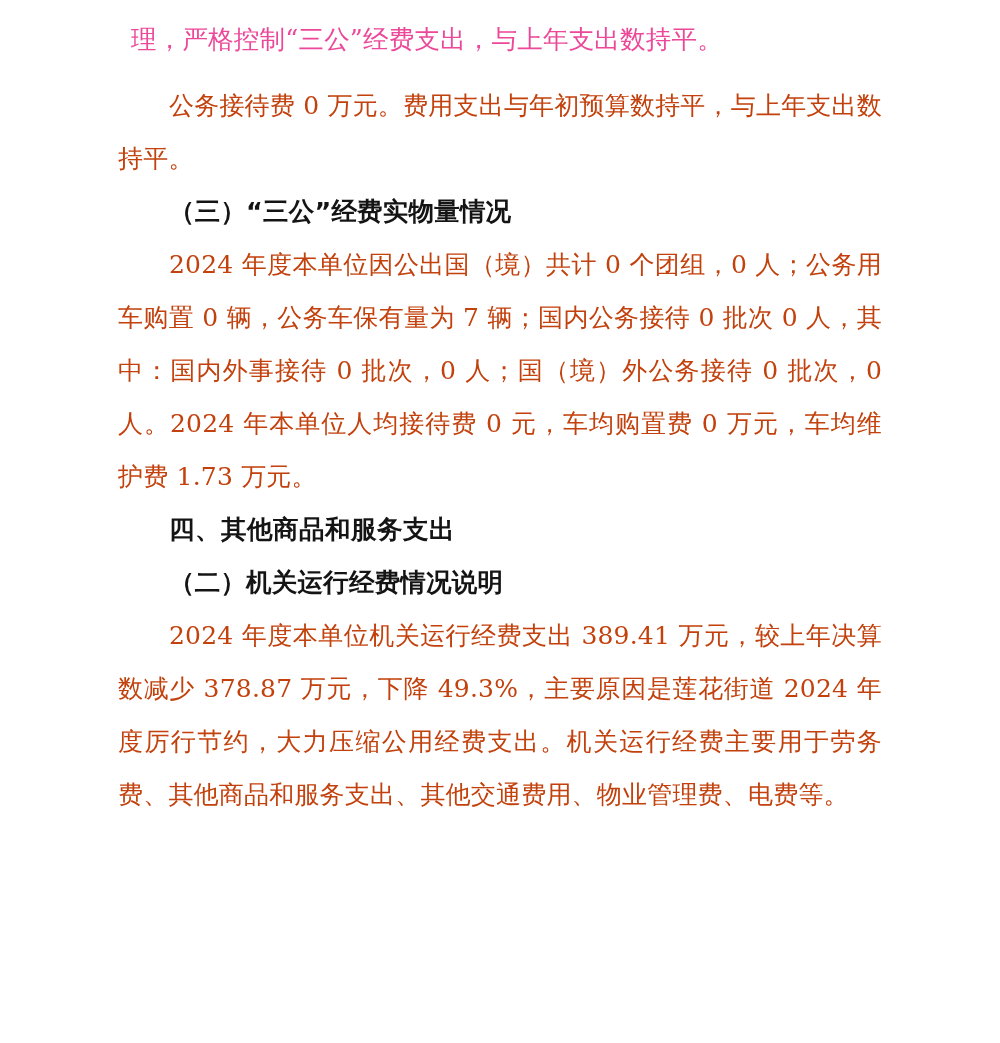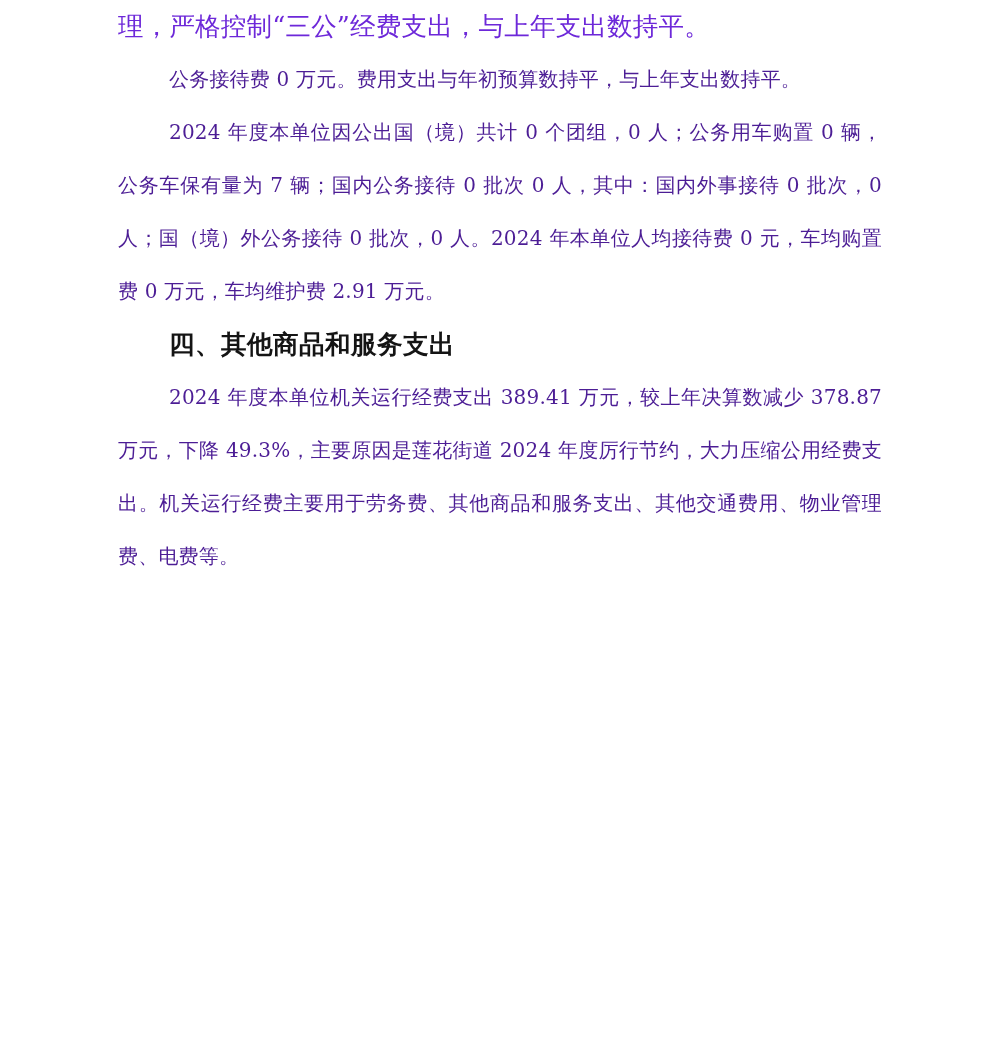--- a/index.html
+++ b/index.html
@@ -19,27 +19,27 @@
     width: 1000px;
     height: 1043px;
     padding: 0 118px 0 118px;
     box-sizing: border-box;
   }
   .doc-body {
     padding-top: 0px;
   }
   p.para {
     margin: 0 0 0 0;
-    font-size: 20px;
+    font-size: 25px;
     line-height: 53px;
     text-align: justify;
     text-justify: inter-ideograph;
     letter-spacing: 0.2px;
     font-family: "DejaVu Serif", "Liberation Serif", serif;
-    color: #4c1d95;
+    color: #c2410c;
   }
   p.para.indent {
     text-indent: 51px;
   }
   p.heading {
     margin: 0;
     font-size: 25.5px;
     line-height: 53px;
     font-weight: bold;
     text-indent: 51px;
@@ -51,43 +51,45 @@
     margin: 0;
     font-size: 25.5px;
     line-height: 53px;
     font-weight: bold;
     text-indent: 51px;
     font-family: "DejaVu Sans", "Liberation Sans", sans-serif;
     color: #141414;
     letter-spacing: 0.2px;
   }
   p.first-line {
-    margin: 0;
+    margin: 13px;
     font-size: 25.5px;
     line-height: 53px;
     text-indent: 0;
     text-align: justify;
     text-justify: inter-ideograph;
-    color: #6d28d9;
+    color: #ec4899;
   }
 </style>
 </head>
 <body>
 
 <div class="page">
   <div class="doc-body">
 
     <p class="para first-line">理，严格控制“三公”经费支出，与上年支出数持平。</p>
 
     <p class="para indent">公务接待费 0 万元。费用支出与年初预算数持平，与上年支出数持平。</p>
 
+    <p class="subheading">（三）“三公”经费实物量情况</p>
 
-    <p class="para indent">2024 年度本单位因公出国（境）共计 0 个团组，0 人；公务用车购置 0 辆，公务车保有量为 7 辆；国内公务接待 0 批次 0 人，其中：国内外事接待 0 批次，0 人；国（境）外公务接待 0 批次，0 人。2024 年本单位人均接待费 0 元，车均购置费 0 万元，车均维护费 2.91 万元。</p>
+    <p class="para indent">2024 年度本单位因公出国（境）共计 0 个团组，0 人；公务用车购置 0 辆，公务车保有量为 7 辆；国内公务接待 0 批次 0 人，其中：国内外事接待 0 批次，0 人；国（境）外公务接待 0 批次，0 人。2024 年本单位人均接待费 0 元，车均购置费 0 万元，车均维护费 1.73 万元。</p>
 
     <p class="heading">四、其他商品和服务支出</p>
 
 
 
+    <p class="subheading">（二）机关运行经费情况说明</p>
 
     <p class="para indent">2024 年度本单位机关运行经费支出 389.41 万元，较上年决算数减少 378.87 万元，下降 49.3%，主要原因是莲花街道 2024 年度厉行节约，大力压缩公用经费支出。机关运行经费主要用于劳务费、其他商品和服务支出、其他交通费用、物业管理费、电费等。</p>
 
   </div>
 </div>
 
 </body></html>

